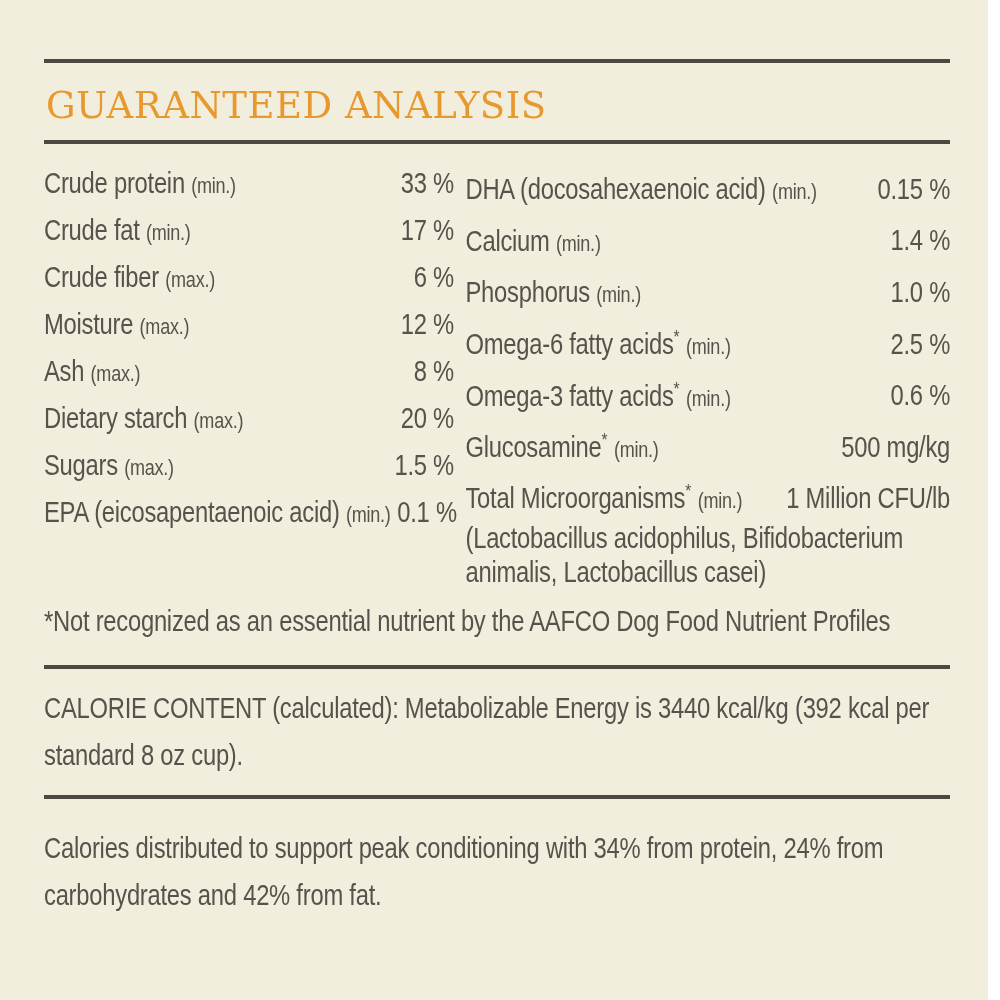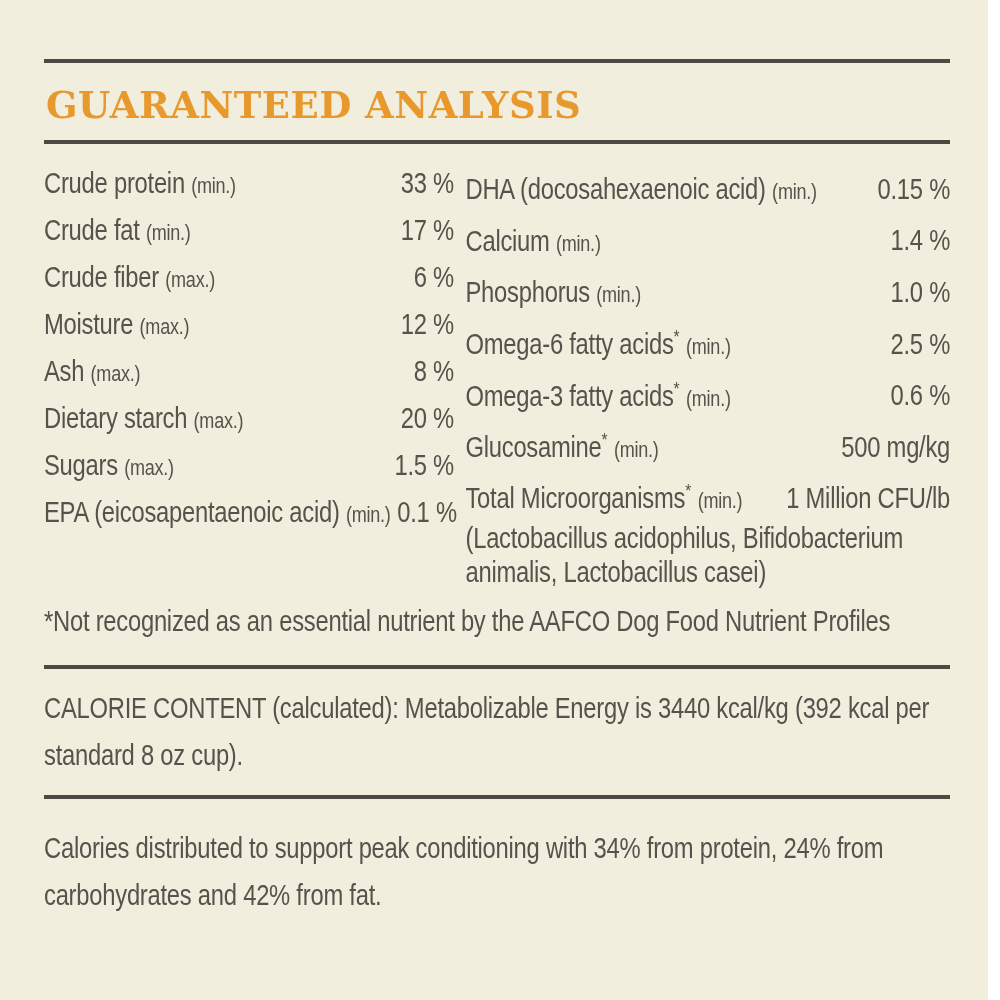--- a/index.html
+++ b/index.html
@@ -29,21 +29,21 @@
     background: #4b4a42;
     border: none;
   }
   .rule-1 { margin-top: 59px; }
   .rule-2 { margin-top: 15px; }
   .rule-3 { margin-top: 26px; }
   .rule-4 { margin-top: 16px; }
   h1.ga-title {
     margin: 23px 0 0 2px;
     font-family: "DejaVu Serif", serif;
-    font-weight: bold;
+    font-weight: normal;
     font-size: 37px;
     line-height: 39px;
     letter-spacing: 0.5px;
     color: #e8992e;
   }
   
   .condense {
     transform: scaleX(0.82);
     transform-origin: 0 0;
     width: 1105px;

